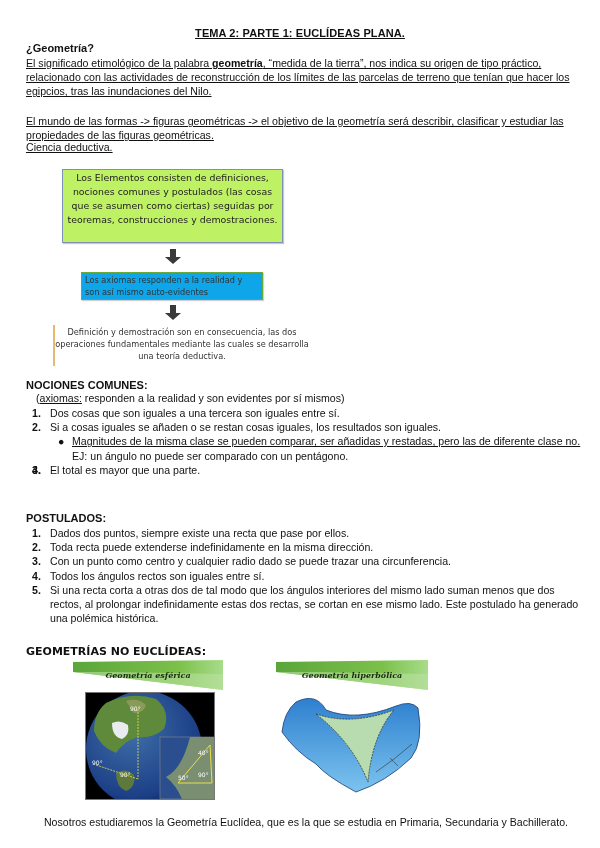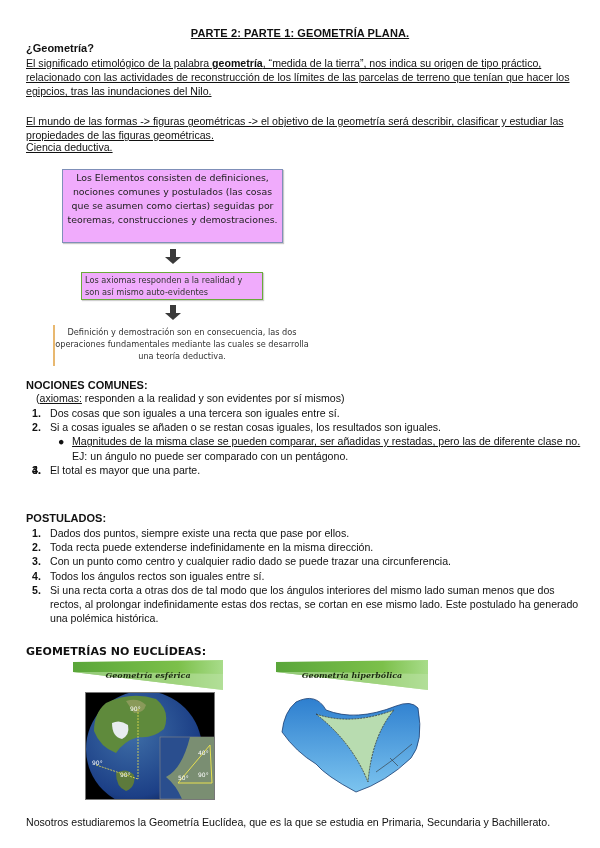--- a/index.html
+++ b/index.html
@@ -10,30 +10,30 @@
            font-weight: bold; font-size: 11px; text-decoration: underline; letter-spacing: 0.1px; }
   .h-q { position: absolute; top: 42px; left: 26px; font-weight: bold; font-size: 11px; }
   .para { position: absolute; left: 26px; width: 560px; line-height: 14.2px; text-decoration: underline; }
   .p1 { top: 56px; }
   .p2 { top: 100px; margin-top: 40px; }
   .p3 { top: 114px; }
   b { font-weight: bold; }
 
   
   .box1 { position: absolute; left: 62px; top: 169px; width: 221px; height: 74px;
-          background: #f0abfc; border: 1px solid #7f8fb8; box-shadow: 1px 1px 1px #c8c8c8;
+          background: #bef264; border: 1px solid #7f8fb8; box-shadow: 1px 1px 1px #c8c8c8;
           font-family: "DejaVu Sans", sans-serif; font-size: 9.4px; text-align: center;
           line-height: 14px; padding-top: 1px; box-sizing: border-box; color: #222; }
   .arrow { position: absolute; width: 0; height: 0; }
   .arrow .stem { position: absolute; width: 6px; height: 8px; background: #3a3a3a; left: -3px; top: 0; }
   .arrow .head { position: absolute; left: -8px; top: 8px; width: 0; height: 0;
                  border-left: 8px solid transparent; border-right: 8px solid transparent;
                  border-top: 7px solid #3a3a3a; }
   .box2 { position: absolute; left: 81px; top: 272px; width: 182px; height: 28px;
-          border: 1px solid #6aaa3a; background: #f0abfc; box-shadow: 1px 1px 1px #cfcfcf;
+          border: 1px solid #6aaa3a; background: #0ea5e9; box-shadow: 1px 1px 1px #cfcfcf;
           font-family: "DejaVu Sans", sans-serif; font-size: 8.2px; line-height: 12px;
           padding: 1px 3px; box-sizing: border-box; color: #333; }
   .box3 { position: absolute; left: 53px; top: 325px; width: 254px; height: 40px;
           border-left: 2px solid #e8b870; font-family: "DejaVu Sans", sans-serif;
           font-size: 8.2px; line-height: 12px; text-align: center; color: #333; padding-top: 1px; }
 
   .sec-h { position: absolute; left: 26px; font-weight: bold; font-size: 11px; }
   .nc-h { top: 379px; }
   .nc-sub { position: absolute; left: 36px; top: 392px; }
   .u { text-decoration: underline; }
@@ -48,28 +48,28 @@
   .ng-h { top: 645px; font-family: "DejaVu Sans", sans-serif; font-size: 11px; }
 
   
   .img-wrap { position: absolute; }
   .banner { position: absolute; left: 0; top: 0; height: 30px; width: 100%; }
   .banner-text { position: absolute; top: 10px; left: 0; width: 100%; text-align: center;
                  font-family: "DejaVu Serif", serif; font-style: italic; font-weight: bold; font-size: 8px; color: #1b2a10; }
   .img-sph { left: 73px; top: 660px; width: 150px; height: 142px; }
   .img-hyp { left: 276px; top: 660px; width: 152px; height: 142px; }
   .globe-frame { position: absolute; left: 12px; top: 32px; width: 128px; height: 106px; background: #000; border: 1px solid #777; overflow: hidden; }
-  .footer { position: absolute; left: 26px; top: 816px; width: 560px; }
+  .footer { position: absolute; left: 26px; top: 816px; width: 560px; text-align: center; }
 </style>
 </head>
 <body>
 
 <div class="page">
 
-  <div class="title">PARTE 2: PARTE 1: GEOMETRÍA PLANA.</div>
+  <div class="title">TEMA 2: PARTE 1: EUCLÍDEAS PLANA.</div>
   <div class="h-q">¿Geometría?</div>
 
   <div class="para p1"><span>El significado etimológico de la palabra </span><b>geometría</b><span>, “medida de la tierra”, nos indica su origen de tipo práctico, relacionado con las actividades de reconstrucción de los límites de las parcelas de terreno que tenían que hacer los egipcios, tras las inundaciones del Nilo.</span></div>
   <div class="para p2">Ciencia deductiva.</div>
   <div class="para p3">El mundo de las formas -&gt; figuras geométricas -&gt; el objetivo de la geometría será describir, clasificar y estudiar las propiedades de las figuras geométricas.</div>
 
   <div class="box1">Los Elementos consisten de definiciones, nociones comunes y postulados (las cosas que se asumen como ciertas) seguidas por teoremas, construcciones y demostraciones.</div>
   <div class="arrow" style="left:173px; top:249px;">
       <div class="stem"></div>
       <div class="head"></div>

